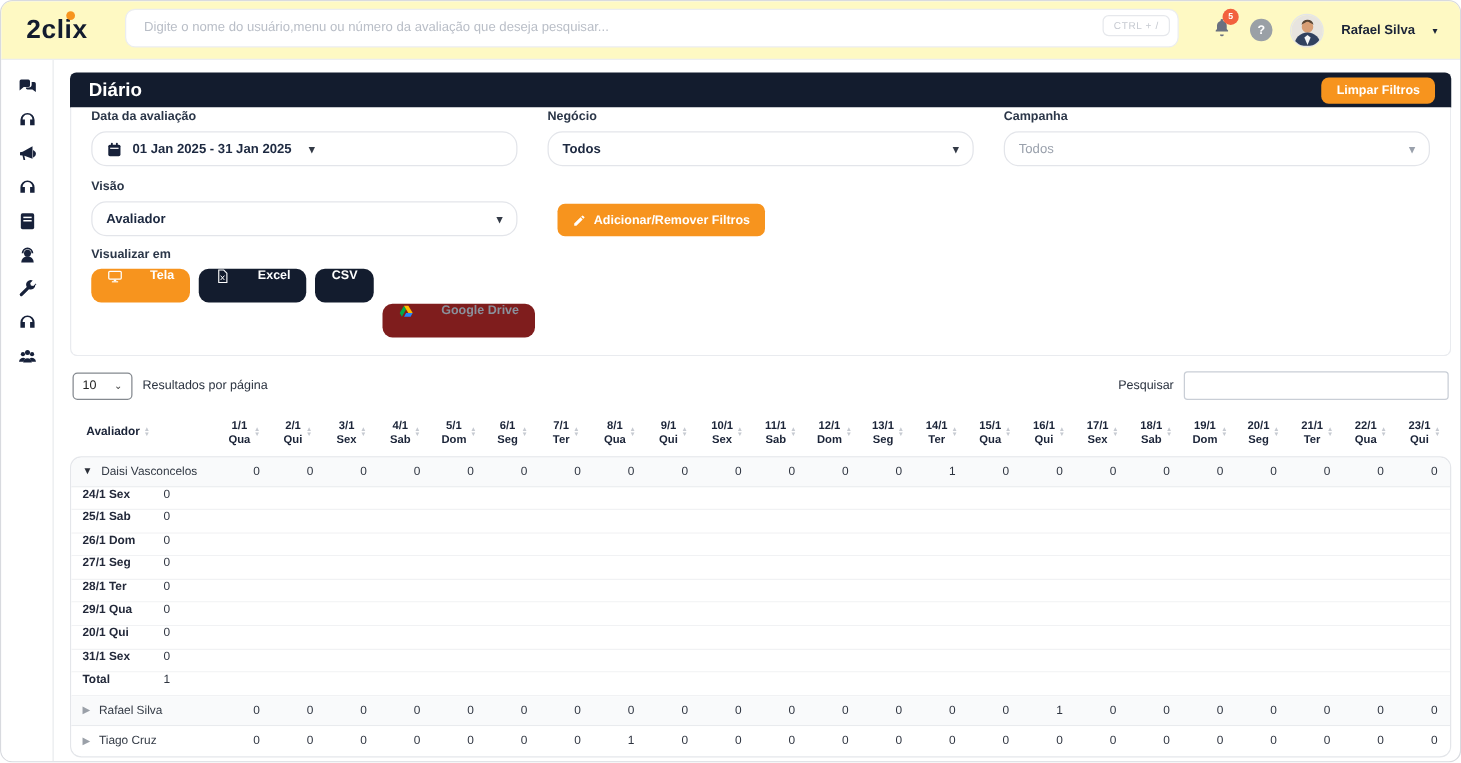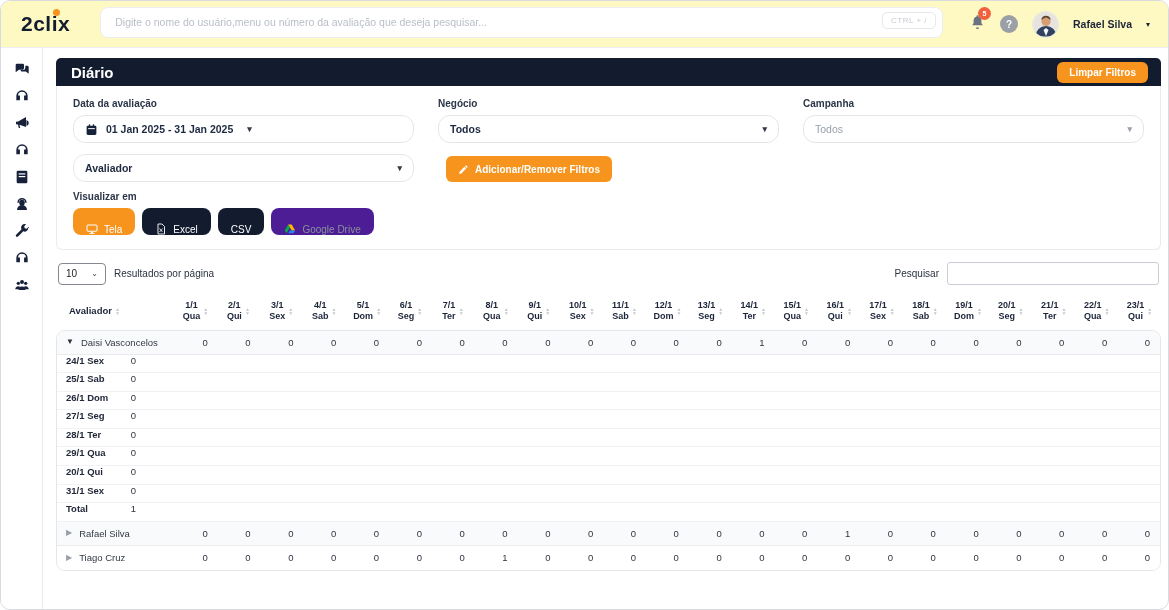--- a/index.html
+++ b/index.html
@@ -37,41 +37,41 @@
 
   
   .main { position:absolute; top:47px; left:42px; right:0; bottom:0; padding:10px 7px 0 13px; overflow:hidden; }
 
   .titlebar { height:28px; background:#131c2e; border-radius:5px 5px 0 0; display:flex; align-items:center;
               justify-content:space-between; padding:0 13px 0 15px; }
   .titlebar .ptitle { color:#fff; font-size:15px; font-weight:bold; }
   .btn-orange { background:#f7941e; color:#fff; border:none; border-radius:6px; font-size:10px; font-weight:bold;
                 padding:5px 12px; cursor:pointer; font-family:inherit; display:inline-flex; align-items:center; gap:6px; }
 
-  .filters-card { border:1px solid #e9ebef; border-top:none; border-radius:0 0 6px 6px; padding:12px 16px 14px; background:#fff; }
+  .filters-card { border:1px solid #e9ebef; border-top:none; border-radius:0 0 6px 6px; padding:2px 16px 14px; background:#fff; }
   .f-grid { display:grid; grid-template-columns:1fr 1fr 1fr; column-gap:24px; margin-bottom:11px; }
   .f-label { font-size:10px; font-weight:bold; color:#2b3648; margin-bottom:6px; }
   .f-box { height:28px; border:1px solid #e3e5ea; border-radius:12px; display:flex; align-items:center;
            padding:0 11px; font-size:10.5px; color:#1d2940; font-weight:bold; cursor:pointer; background:#fff; }
   .f-box .grow { flex:1; }
   .f-box .muted { color:#9aa1ac; font-weight:normal; }
   .f-caret { font-size:9px; color:#333a46; }
   .f-caret.light { color:#9aa1ac; }
   .cal-icon { width:13px; height:13px; margin-right:8px; color:#17213a; }
   .cal-icon svg { width:13px; height:13px; display:block; }
   .row2 { display:grid; grid-template-columns:1fr 1fr 1fr; column-gap:24px; margin-bottom:9px; align-items:end; }
   .addbtn { justify-self:start; margin-left:8px; height:26px; }
   .viz-label { font-size:10px; font-weight:bold; color:#2b3648; margin-bottom:6px; }
   .viz-row { display:flex; gap:7px; }
-  .viz-btn { height:27px; border-radius:8px; border:none; font-size:10px; font-weight:normal; padding:0 13px;
-             display:inline-flex; align-items:flex-end; gap:6px; cursor:pointer; font-family:inherit; }
+  .viz-btn { height:27px; border-radius:8px; border:none; font-size:10px; font-weight:bold; padding:0 13px;
+             display:inline-flex; align-items:flex-start; gap:22px; cursor:pointer; font-family:inherit; }
   .viz-btn svg { width:12px; height:12px; display:block; }
   .viz-orange { background:#f7941e; color:#fff; }
   .viz-dark { background:#131c2e; color:#fff; }
-  .viz-gray { background:#4c1d95; color:#8a909b; }
+  .viz-gray { background:#7f1d1d; color:#8a909b;margin-top:28px; }
 
   
   .table-section { margin-top:12px; }
   .controls { display:flex; align-items:center; justify-content:space-between; padding:0 2px; }
   .pagesize { display:flex; align-items:center; gap:8px; }
   .ps-select { width:48px; height:22px; border:1px solid #84898f; border-radius:4px; display:flex; align-items:center;
                justify-content:space-between; padding:0 7px; font-size:10px; color:#222; cursor:pointer; background:#fff; }
   .ps-caret { font-size:8px; color:#444; }
   .ctl-label { font-size:10px; color:#2b3340; }
   .searchbox { display:flex; align-items:center; gap:8px; }
@@ -234,20 +234,21 @@
           <div class="f-label">Campanha</div>
           <div class="f-box">
             <span class="grow muted">Todos</span>
             <span class="f-caret light">▾</span>
           </div>
         </div>
       </div>
 
       <div class="row2">
         <div>
+          <div class="f-label">Visão</div>
           <div class="f-box">
             <span class="grow">Avaliador</span>
             <span class="f-caret">▾</span>
           </div>
         </div>
         <button class="btn-orange addbtn">
           <svg width="11" height="11" viewBox="0 0 24 24">
             <path d="M3 17.2V21h3.8L17.8 10 14 6.2 3 17.2zM20.7 7.1a1 1 0 0 0 0-1.4L18.3 3.3a1 1 0 0 0-1.4 0l-1.8 1.8 3.8 3.8 1.8-1.8z" fill="#fff"></path>
           </svg>
           <span>Adicionar/Remover Filtros</span>

